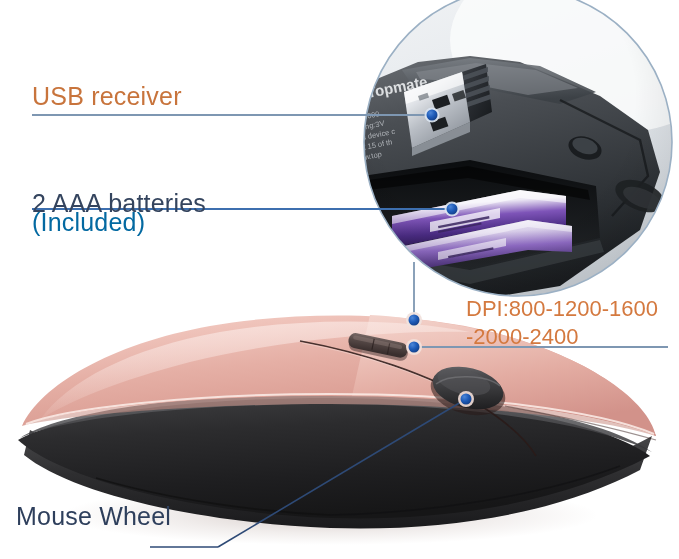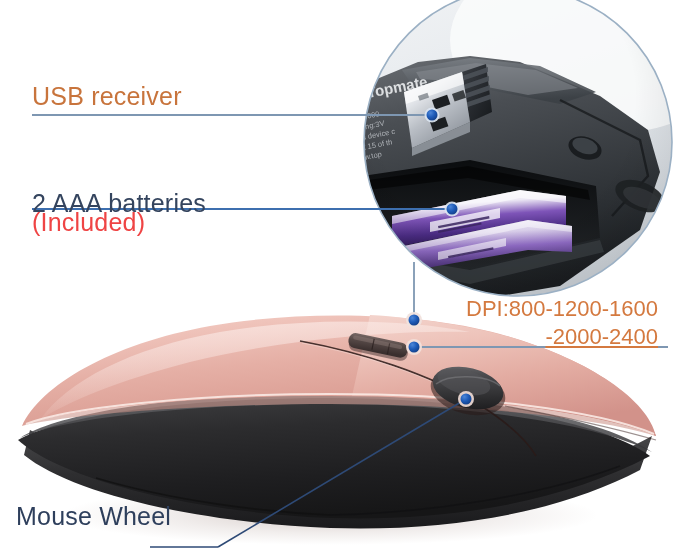--- a/index.html
+++ b/index.html
@@ -9,24 +9,24 @@
     font-family:"Liberation Sans", sans-serif;
     overflow:hidden;
     position:relative;
   }
   #stage{position:absolute;left:0;top:0;width:679px;height:559px;overflow:hidden;}
   #stage svg.layer{position:absolute;left:0;top:0;width:679px;height:559px;}
 
   .lbl{position:absolute;white-space:nowrap;line-height:1;}
   .lbl-usb{left:32px;top:84px;font-size:25px;color:#C8743C;letter-spacing:.2px;}
   .lbl-bat{left:32px;top:178px;font-size:25px;color:#34445E;letter-spacing:.2px;margin-top:13px;}
-  .lbl-inc{left:32px;top:210px;font-size:25px;color:#ef4444;letter-spacing:.2px;}
+  .lbl-inc{left:32px;top:210px;font-size:25px;color:#0369a1;letter-spacing:.2px;}
   .lbl-wheel{left:16px;top:504px;font-size:25px;color:#2E3F5C;letter-spacing:.2px;}
-  .lbl-dpi{left:466px;top:295px;font-size:22px;color:#D4793F;text-align:right;line-height:1.25;}
-  .lbl-dpi .l2{display:block;text-decoration:underline;}
+  .lbl-dpi{left:466px;top:295px;font-size:22px;color:#D4793F;line-height:1.25;}
+  .lbl-dpi .l2{display:block;}
 </style>
 </head>
 <body>
 
 <div id="stage">
 
   <svg class="layer" viewBox="0 0 679 559">
     <defs>
 
       <linearGradient id="gTableTop" x1="0" y1="0" x2="0.35" y2="1">

